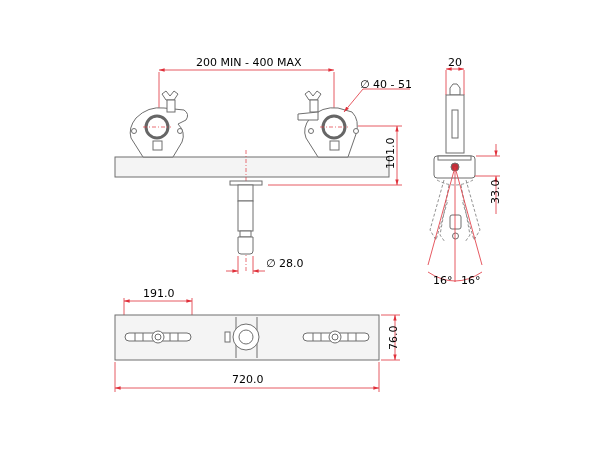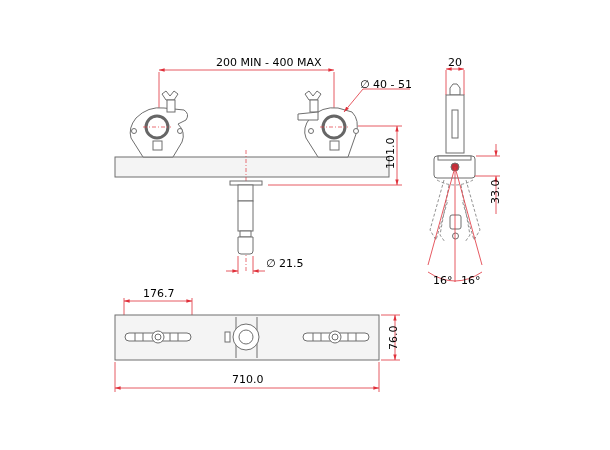--- a/index.html
+++ b/index.html
@@ -141,25 +141,25 @@
     <line class="red" x1="381" y1="315" x2="400" y2="315"></line>
     <line class="red" x1="381" y1="360" x2="400" y2="360"></line>
     <line class="red" x1="395" y1="315" x2="395" y2="360" marker-start="url(#arr)" marker-end="url(#arr)"></line>
 
     <line class="red" x1="115" y1="362" x2="115" y2="392"></line>
     <line class="red" x1="379" y1="362" x2="379" y2="392"></line>
     <line class="red" x1="115" y1="388" x2="379" y2="388" marker-start="url(#arr)" marker-end="url(#arr)"></line>
   </g>
 </svg>
 
-<div class="dim" style="position:absolute;left:196px;top:56px;margin-left:20px;">200 MIN - 400 MAX</div>
+<div class="dim" style="position:absolute;left:196px;top:56px;">200 MIN - 400 MAX</div>
 <div class="dim" style="position:absolute;left:360px;top:78px;">∅ 40 - 51</div>
 <div class="dim" style="position:absolute;left:389px;top:148px;transform:rotate(-90deg);transform-origin:left top;top:169px;left:384px;">101.0</div>
-<div class="dim" style="position:absolute;left:266px;top:257px;">∅ 21.5</div>
+<div class="dim" style="position:absolute;left:266px;top:257px;">∅ 28.0</div>
 
 <div class="dim" style="position:absolute;left:448px;top:56px;">20</div>
 <div class="dim" style="position:absolute;transform:rotate(-90deg);transform-origin:left top;left:489px;top:204px;">33.0</div>
 <div class="dim" style="position:absolute;left:433px;top:274px;">16°</div>
 <div class="dim" style="position:absolute;left:461px;top:274px;">16°</div>
 
-<div class="dim" style="position:absolute;left:143px;top:287px;">176.7</div>
+<div class="dim" style="position:absolute;left:143px;top:287px;">191.0</div>
 <div class="dim" style="position:absolute;transform:rotate(-90deg);transform-origin:left top;left:387px;top:350px;">76.0</div>
-<div class="dim" style="position:absolute;left:232px;top:373px;">710.0</div>
+<div class="dim" style="position:absolute;left:232px;top:373px;">720.0</div>
 
 </body></html>

